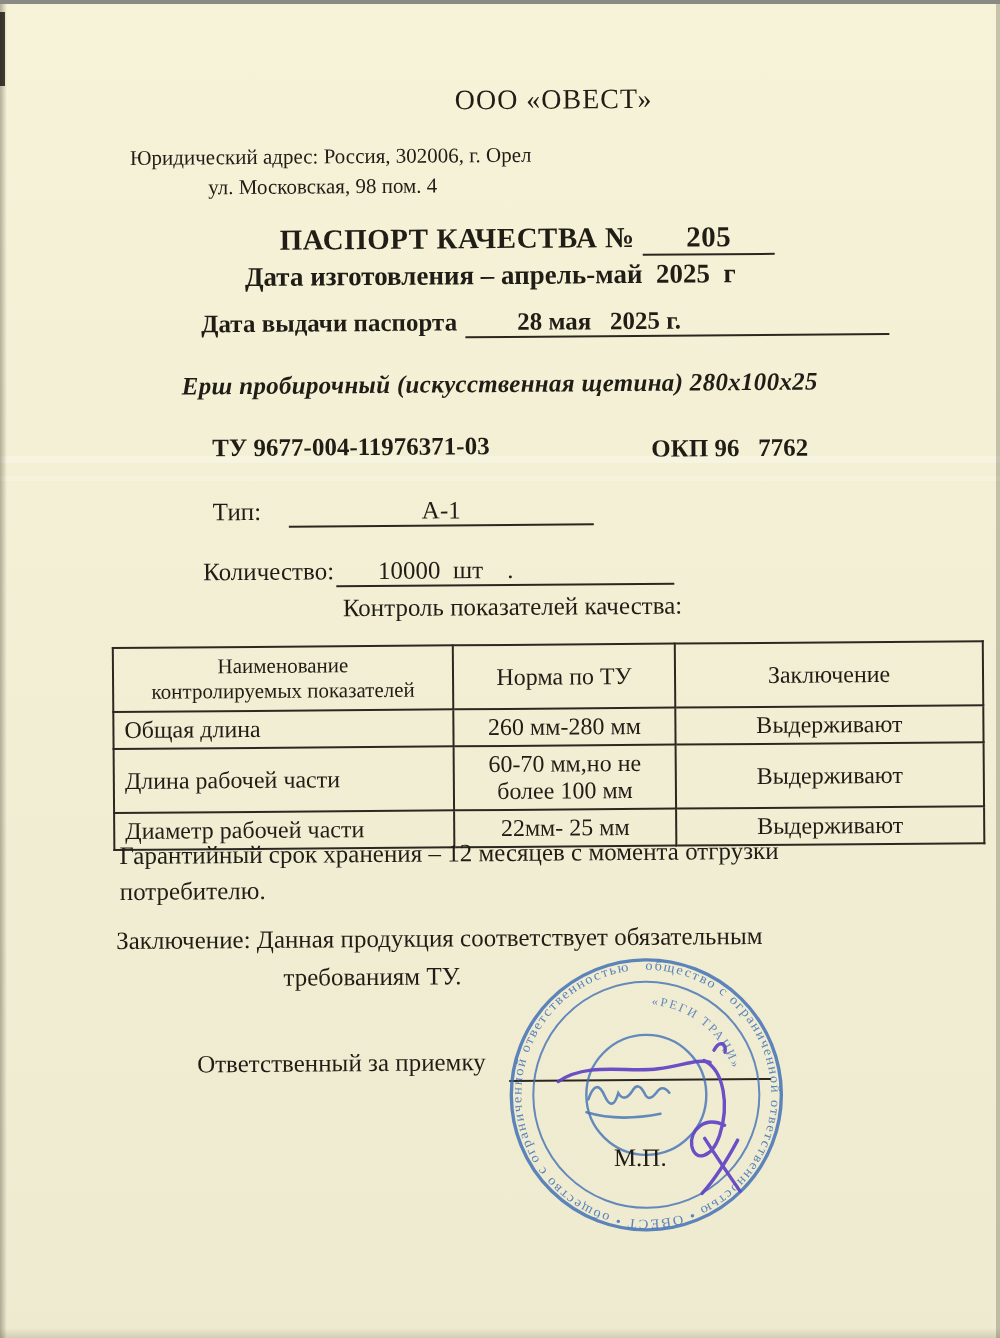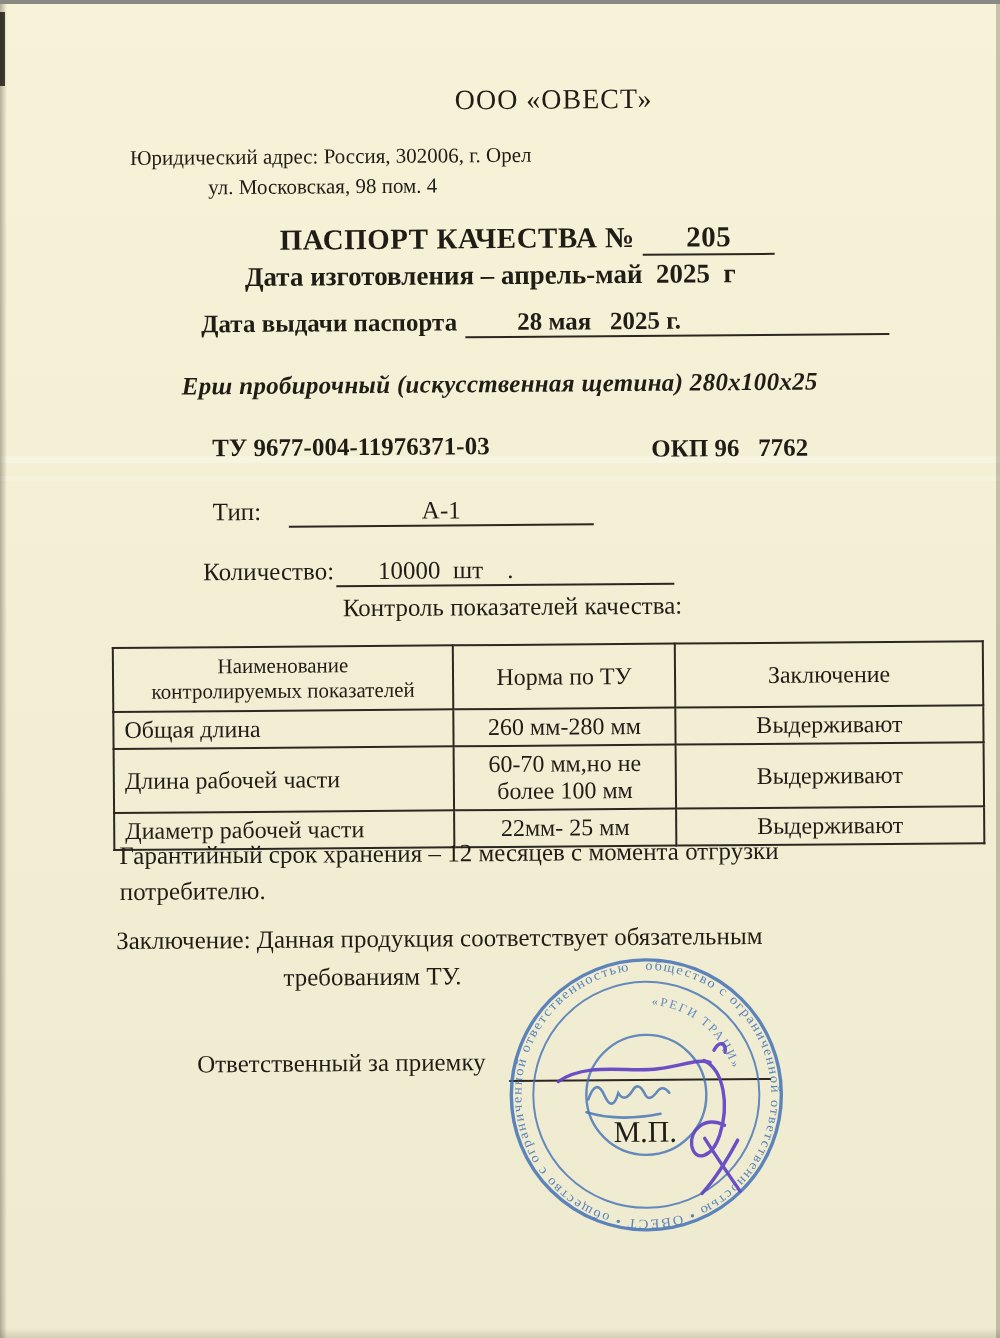--- a/index.html
+++ b/index.html
@@ -53,21 +53,21 @@
   td.hdr     { height:54px; }
   td.vtop    { vertical-align:top; }
   .colA { width:318px; } .colB { width:200px; } .colC { width:286px; }
 
   .warranty  { top:831px; left:118px; width:758px; font-size:25px; line-height:1.42; white-space:normal; }
   .concl1    { top:920px; left:114px; font-size:25px; }
   .concl2    { top:958px; left:281px; font-size:25px; }
 
   .resp      { top:1044px; left:194px; font-size:25px; }
   .respLine  { top:1046px; left:506px; width:262px; height:30px; border-bottom:2.5px solid #2a2620; }
-  .mp        { top:1112px; left:610px; font-size:30px; z-index:6; }
+  .mp        { top:1141px; left:610px; font-size:25px; z-index:6; }
 
   .stamp     { position:absolute; left:497px; top:946px; width:292px; height:292px; opacity:.93; z-index:4; }
   .sig       { position:absolute; left:505px; top:1008px; width:290px; height:200px; z-index:5; }
 
   
   .edgeL { position:absolute; left:0; top:0; width:7px; height:100%;
            background:linear-gradient(to right, rgba(55,50,35,.35), rgba(55,50,35,0)); z-index:8; }
   .edgeR { position:absolute; right:0; top:0; width:4px; height:100%; background:rgba(55,50,35,.25); z-index:8; }
   .notch { position:absolute; left:0; top:8px; width:5px; height:74px; background:rgba(20,18,12,.8); z-index:9; }
   .streak1 { position:absolute; left:0; top:452px; width:100%; height:7px; background:rgba(255,255,255,.28); z-index:1; }

